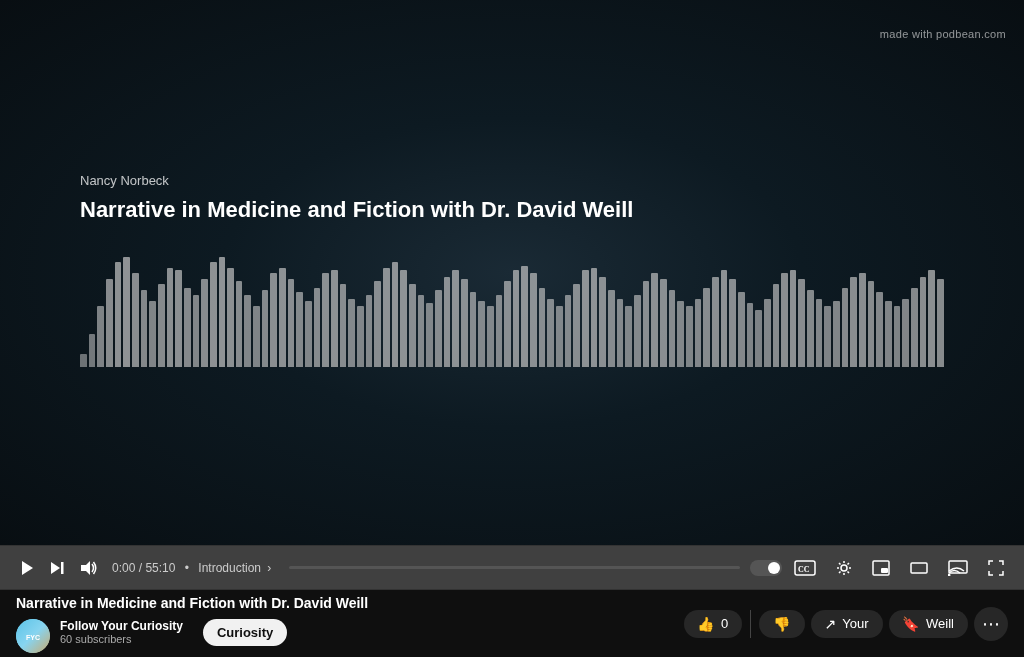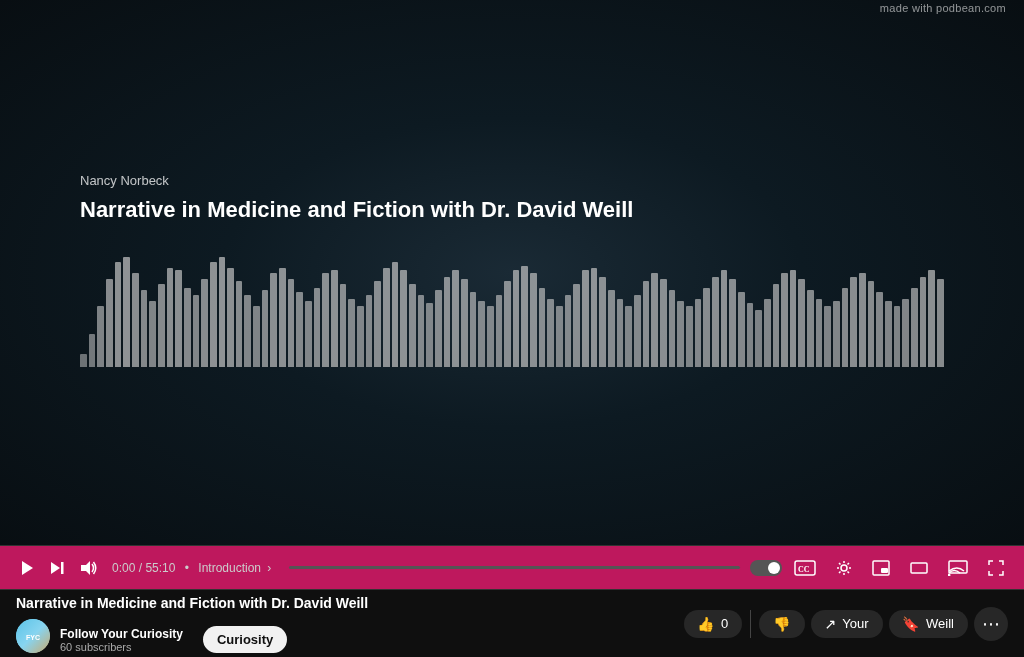--- a/index.html
+++ b/index.html
@@ -18,21 +18,21 @@
       height: 545px;
       background: radial-gradient(ellipse at center, #1a2a35 0%, #0d1a22 40%, #080e12 100%);
       position: relative;
       display: flex;
       align-items: center;
       justify-content: center;
     }
 
     .podbean-watermark {
       position: absolute;
-      top: 2px;
+      top: 28px;
       right: 18px;
       font-size: 11px;
       color: rgba(255,255,255,0.55);
       letter-spacing: 0.3px;
     }
 
     .content-area {
       display: flex;
       align-items: center;
       gap: 48px;
@@ -153,21 +153,21 @@
       flex: 1;
       background: rgba(200,200,200,0.7);
       border-radius: 1px 1px 0 0;
       min-width: 3px;
     }
 
     
     .controls-bar {
       width: 1024px;
       height: 44px;
-      background: #be185d;
+      background: #404040;
       display: flex;
       align-items: center;
       padding: 0 12px;
       gap: 0;
       border-top: 1px solid #333;
     }
 
     .ctrl-btn {
       background: none;
       border: none;
@@ -257,21 +257,21 @@
 
     .bottom-video-title {
       font-size: 14px;
       font-weight: 700;
       color: #fff;
       margin-bottom: 8px;
     }
 
     .channel-row {
       display: flex;
-      align-items: flex-end;
+      align-items: flex-start;
       gap: 10px;
     }
 
     .channel-avatar {
       width: 34px;
       height: 34px;
       border-radius: 50%;
       overflow: hidden;
       flex-shrink: 0;
       background: linear-gradient(135deg, #5bc4e8, #87d4f0, #c8a96e);

